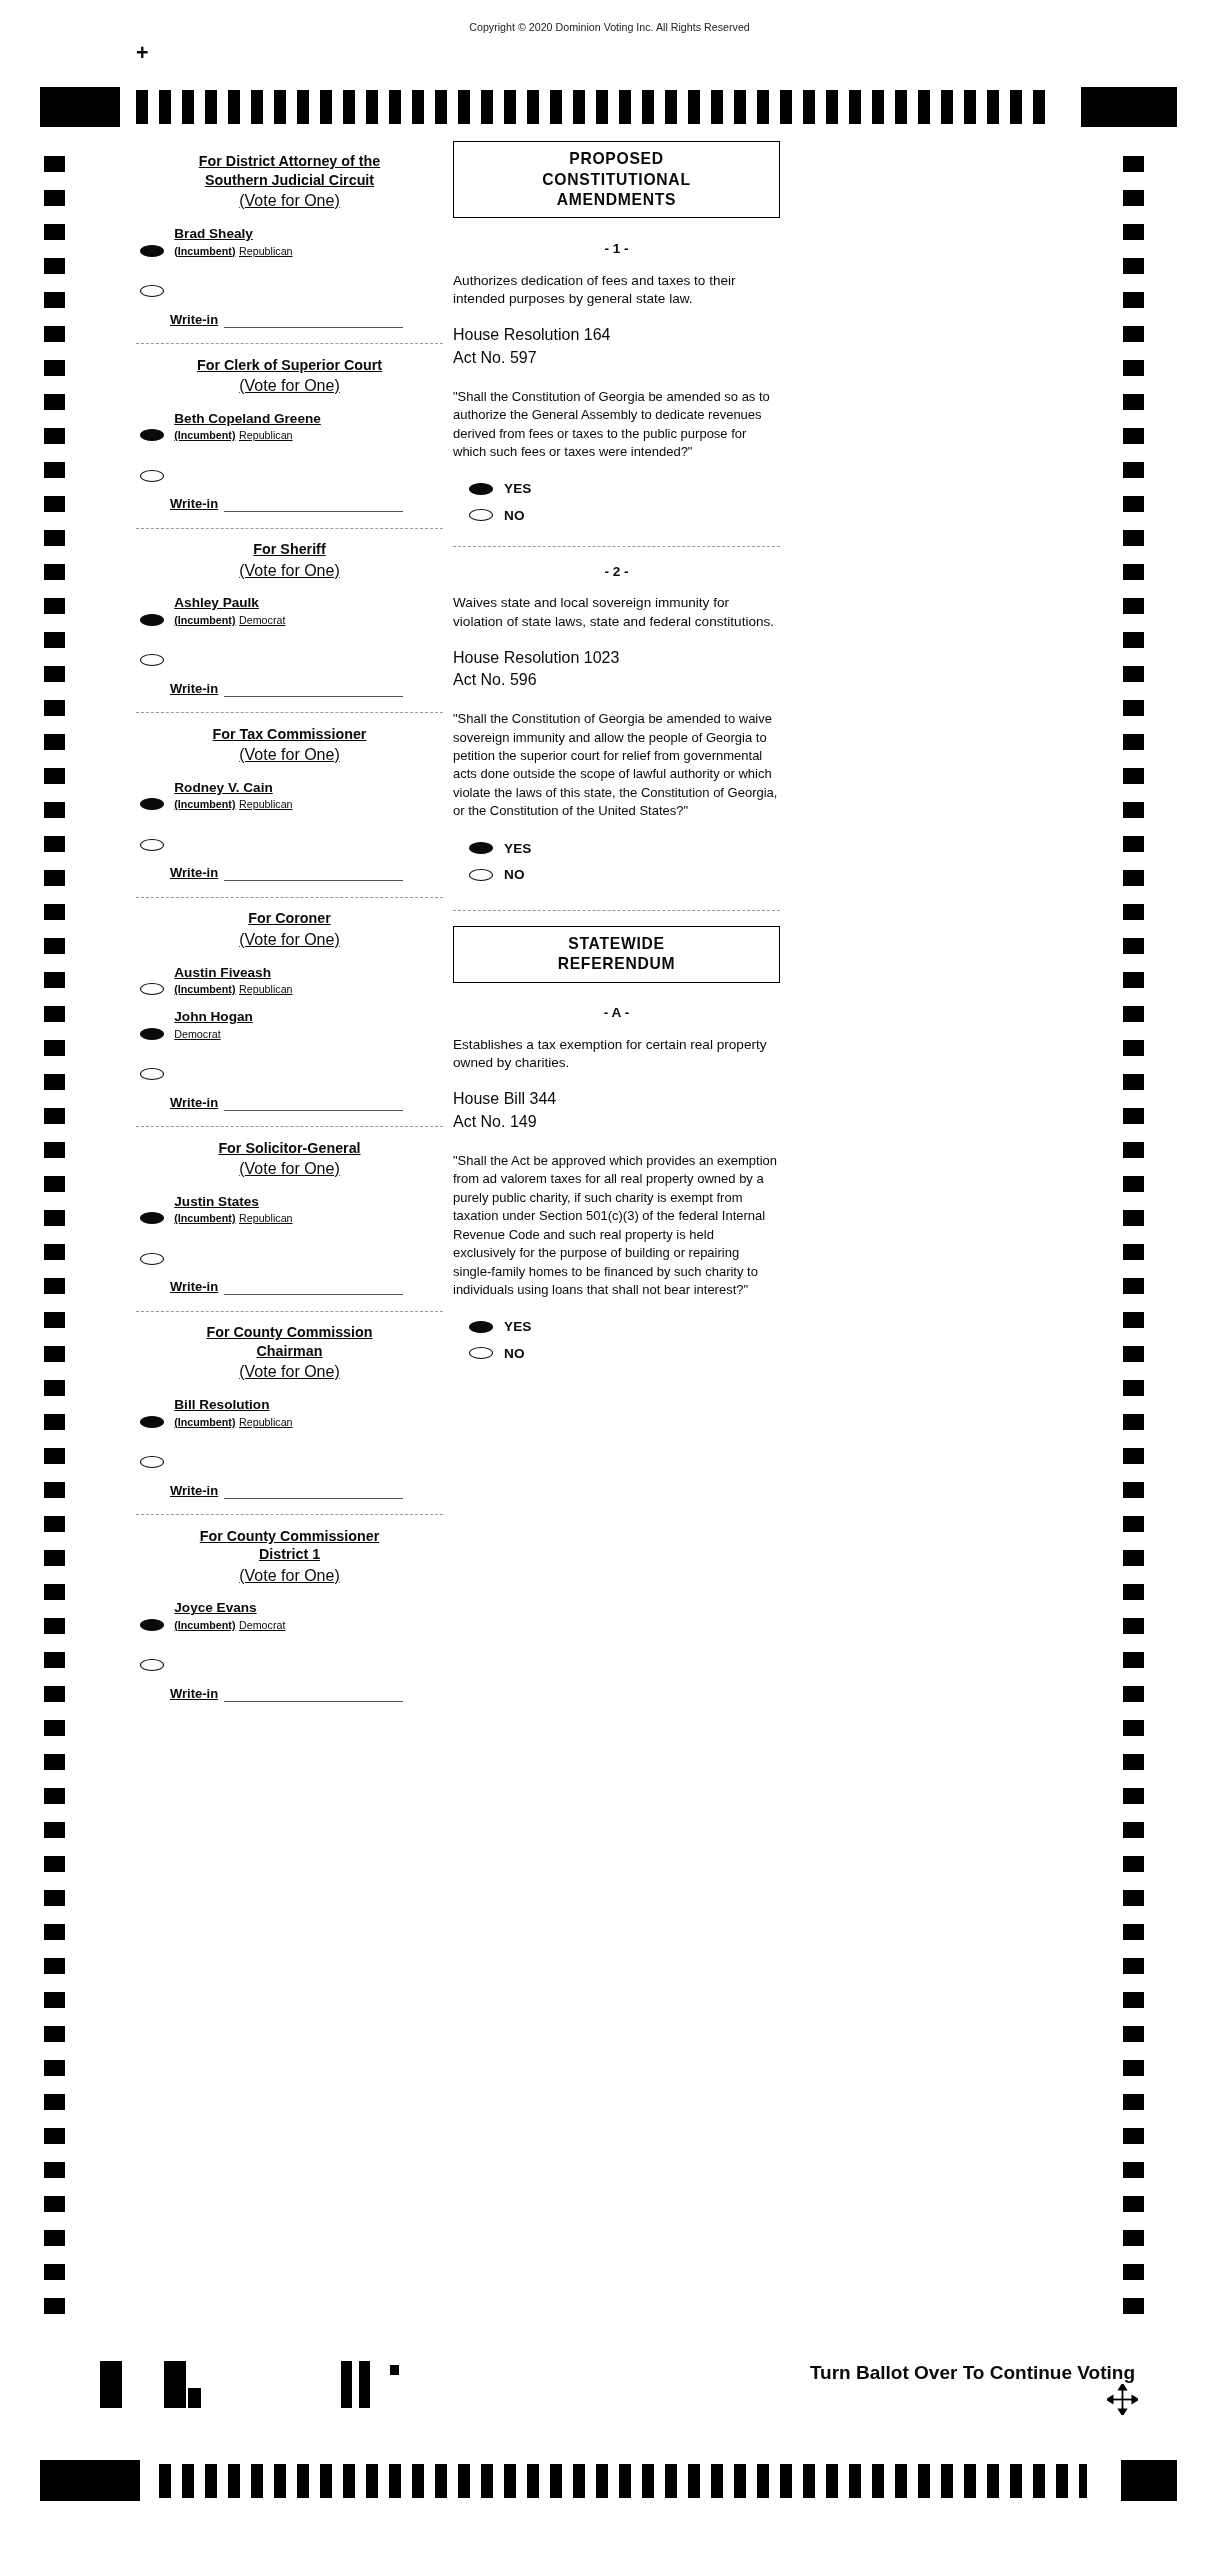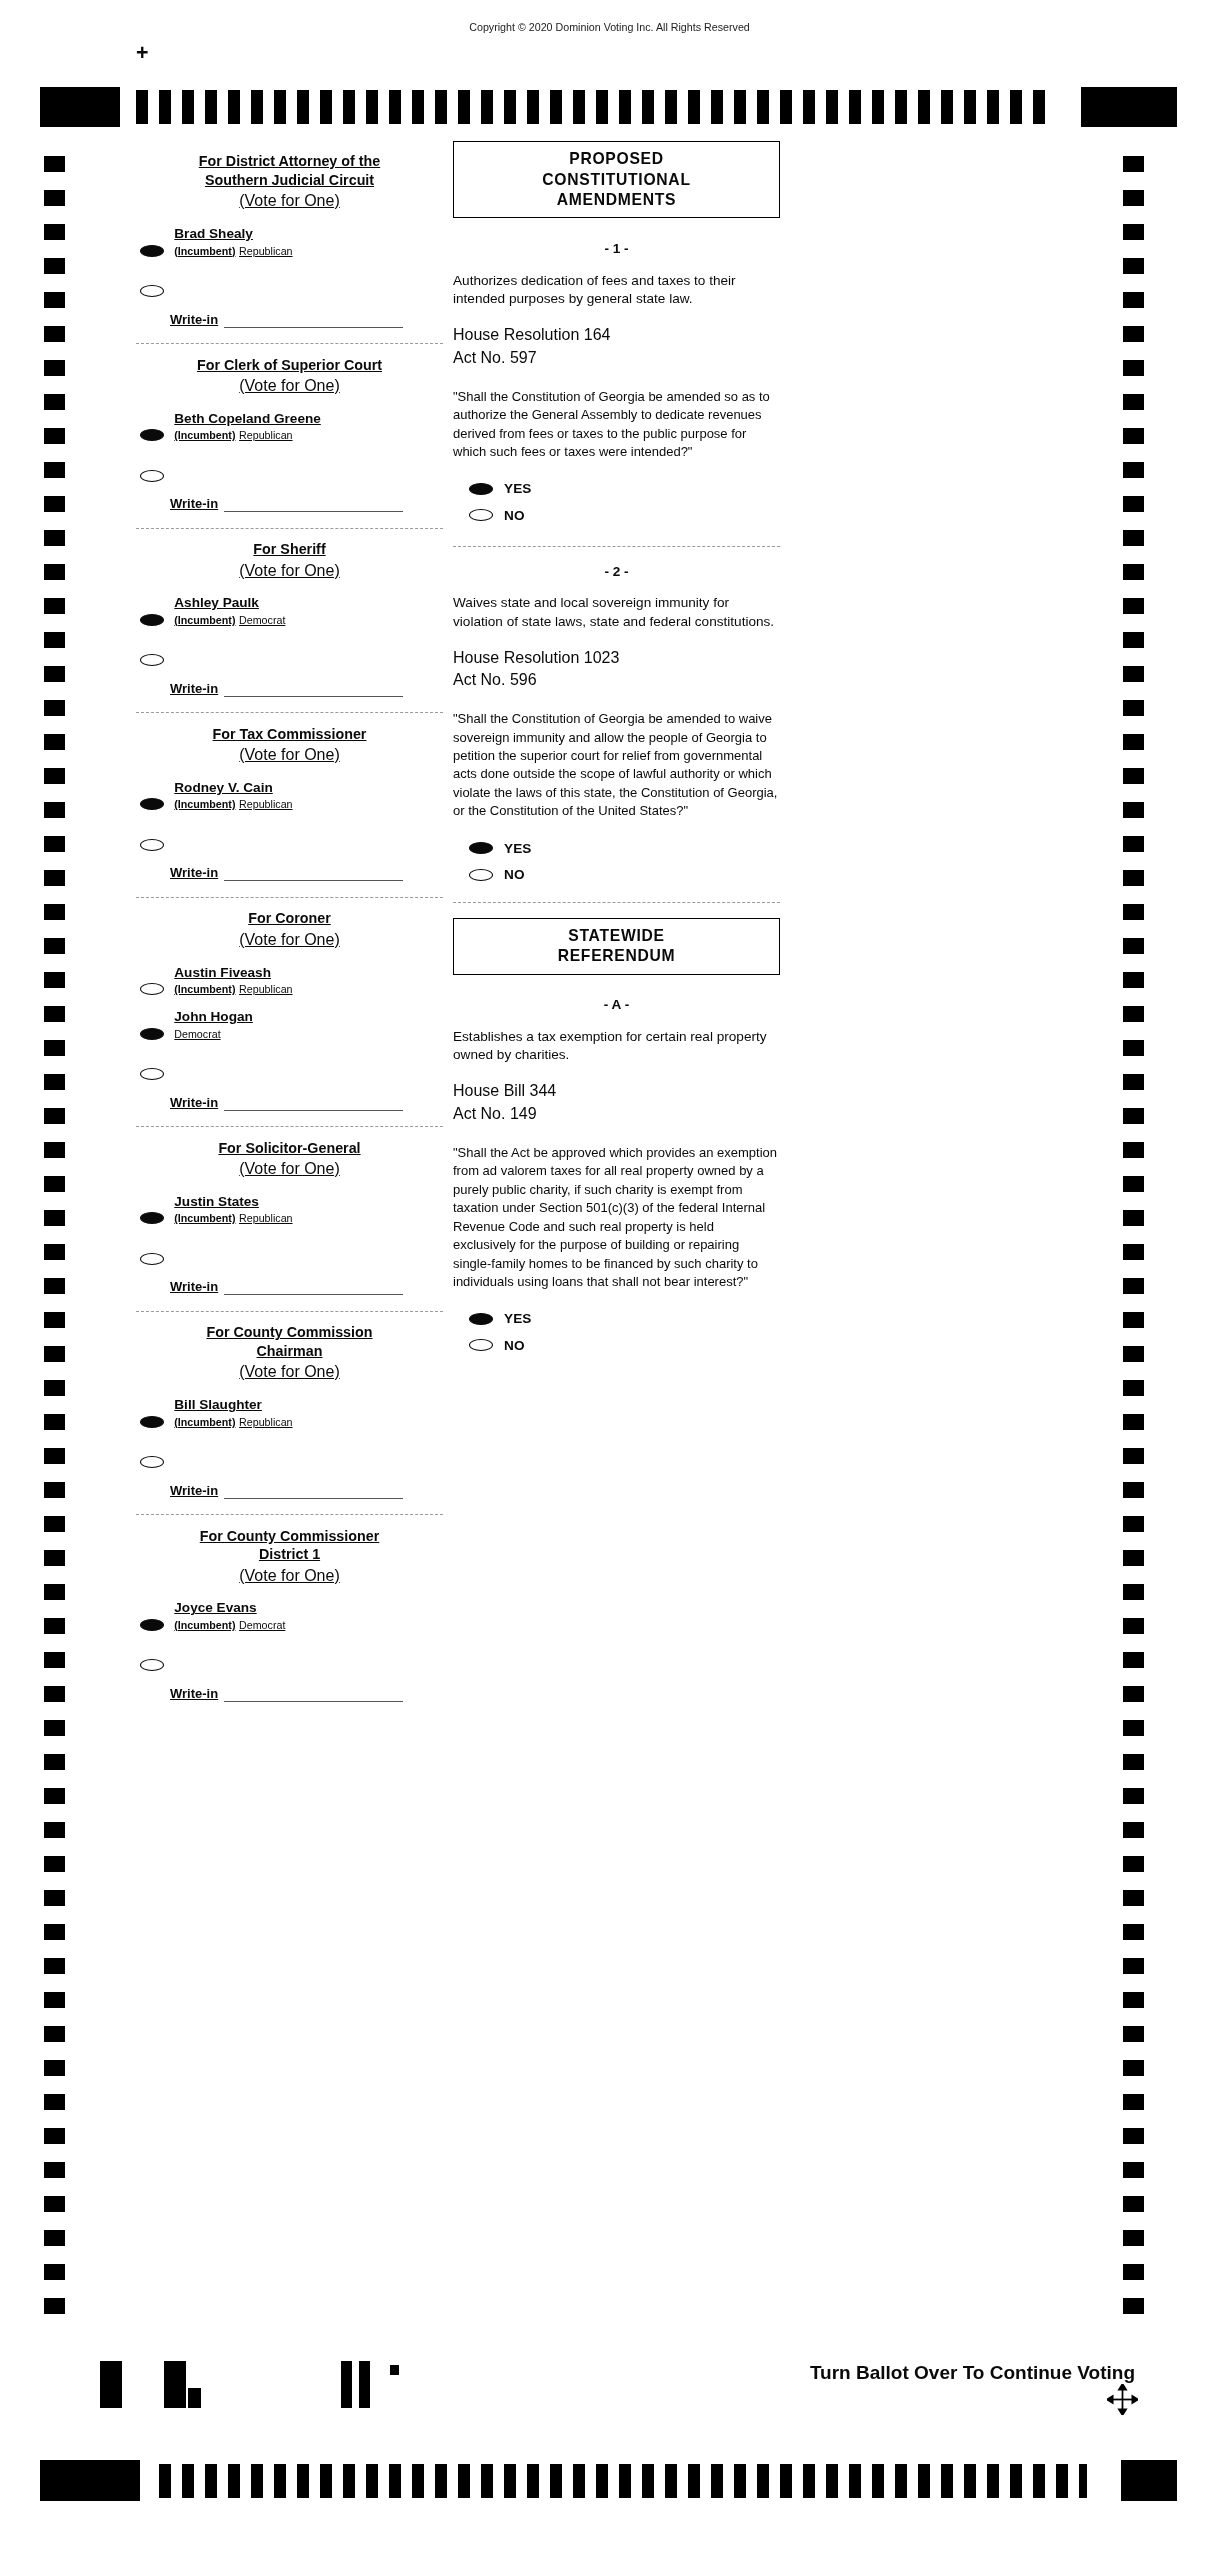--- a/index.html
+++ b/index.html
@@ -53,21 +53,21 @@
 
   .bubble-row { margin:28.6px 0 7.1px 4.3px; }
 
   .writein { display:flex; align-items:center; margin:11.4px 40px 5.7px 34px; }
   .writein-label { font-size:13px; font-weight:700; white-space:nowrap; }
   .writein-line { flex:1; height:17px; border-bottom:1.4px solid #555; margin-left:5.7px; }
 
   
   .box-header { border:1.4px solid #000; text-align:center; font-weight:700; font-size:15.7px;
     line-height:1.3; letter-spacing:0.7px; padding:7.1px 5.7px; white-space:pre-line; margin-bottom:10px; }
-  .ref-header-wrap { border-top:1.4px dashed #9a9a9a; padding-top:14.3px; margin-top:3px; }
+  .ref-header-wrap { border-top:1.4px dashed #9a9a9a; padding-top:14.3px; margin-top:11px; }
 
   .measure { padding:7.1px 0 7.1px; }
   .measure.sep { border-top:1.4px dashed #9a9a9a; margin-top:5.7px; padding-top:11.4px; }
   .m-number { text-align:center; font-weight:700; font-size:13.6px; margin:5.7px 0 15.7px; }
   .m-summary { font-weight:400; font-size:13.6px; line-height:1.35; margin-bottom:15.7px; }
   .m-refs { font-size:16px; line-height:1.4; margin-bottom:18.6px; white-space:pre-line; }
   .m-question { font-size:13px; line-height:1.42; margin-bottom:20px; }
   .option { display:flex; align-items:center; margin:11.4px 0 10px; padding-left:15.7px; }
   .option .oval { margin-right:11.4px; }
   .opt-label { font-size:13.6px; font-weight:700; }
@@ -213,21 +213,21 @@
       </div>
     </section>
 
     <section class="contest">
       <div class="contest-title">For County Commission
 Chairman</div>
       <div class="vote-for">(Vote for One)</div>
       <div class="candidate">
         <span class="oval filled"></span>
         <div>
-          <div class="cand-name">Bill Slaughter</div>
+          <div class="cand-name">Bill Resolution</div>
           <div class="cand-party"><span class="inc">(Incumbent)</span><span>Republican</span></div>
         </div>
       </div>
       <div class="bubble-row"><span class="oval"></span></div>
       <div class="writein">
         <span class="writein-label">Write-in</span>
         <span class="writein-line"></span>
       </div>
     </section>
 

